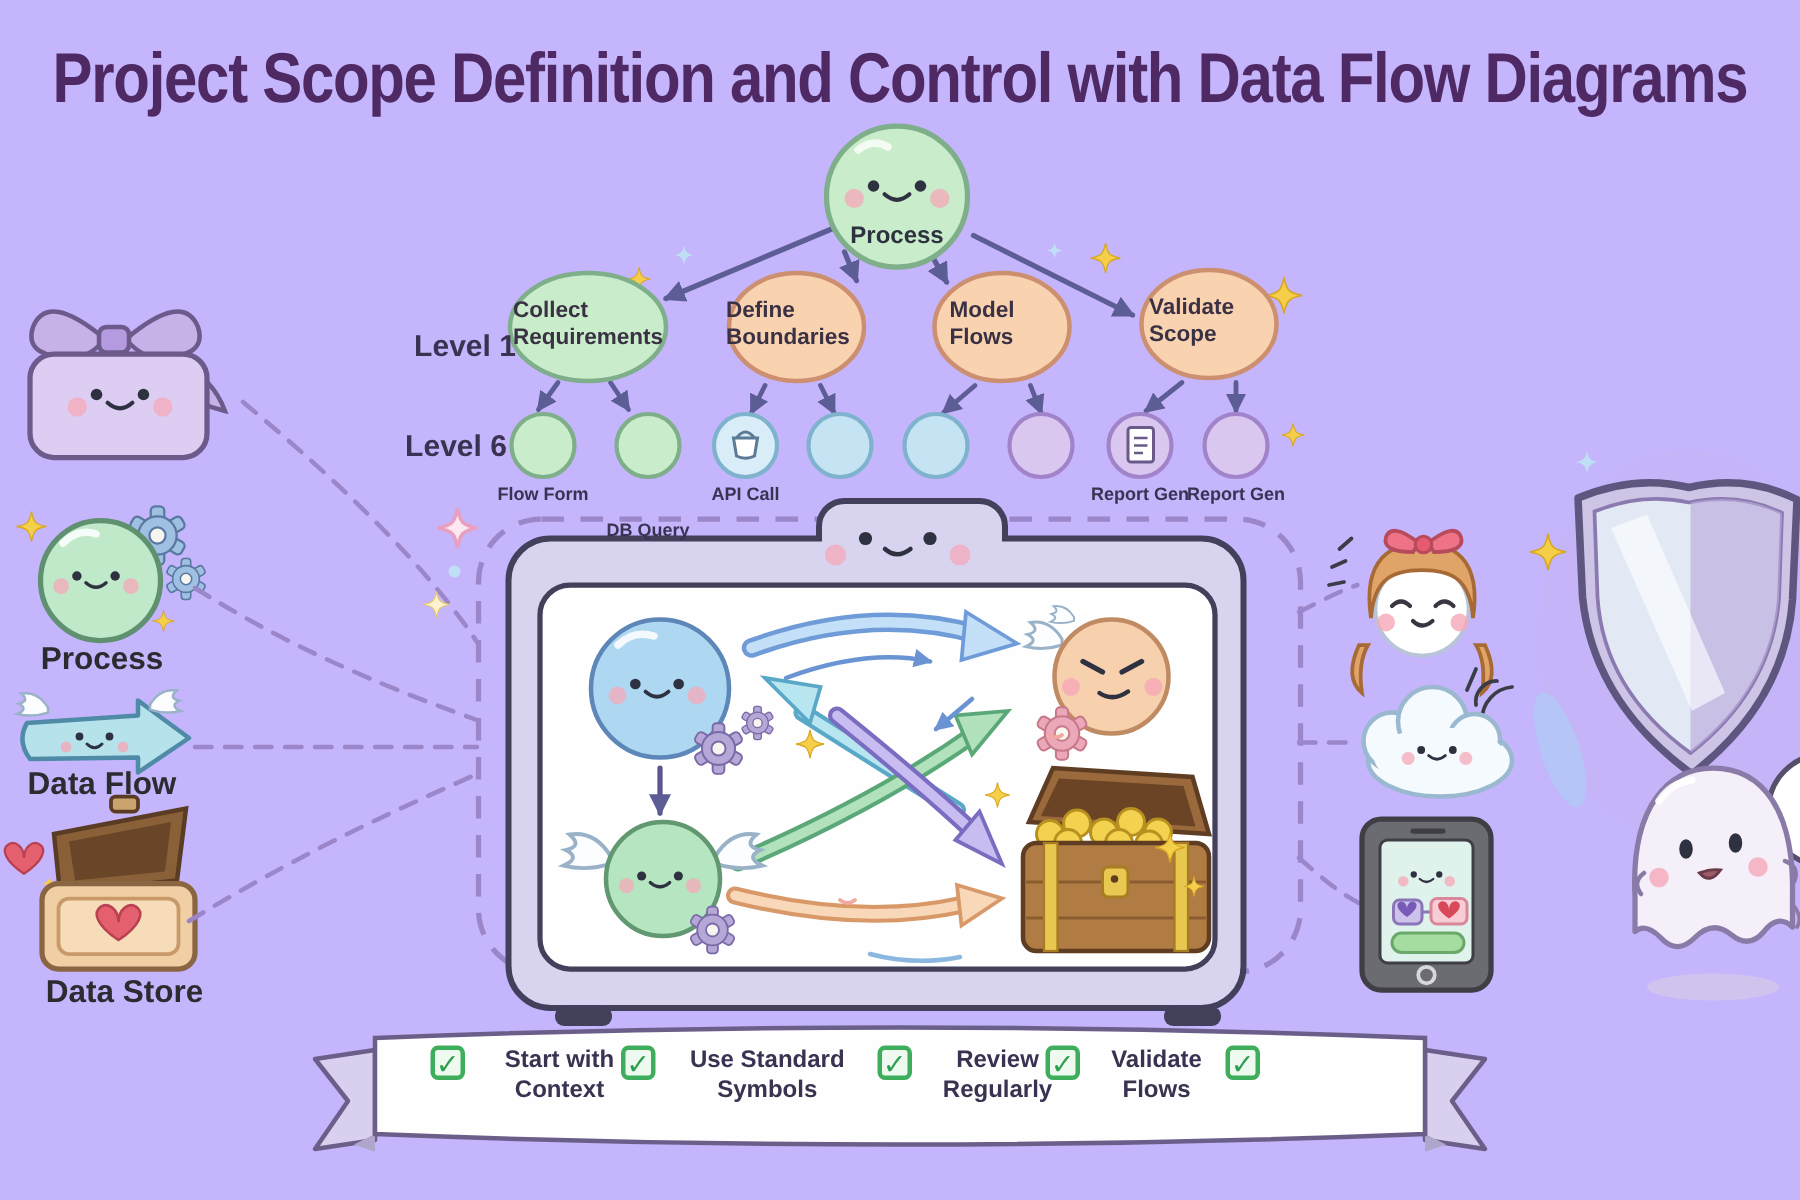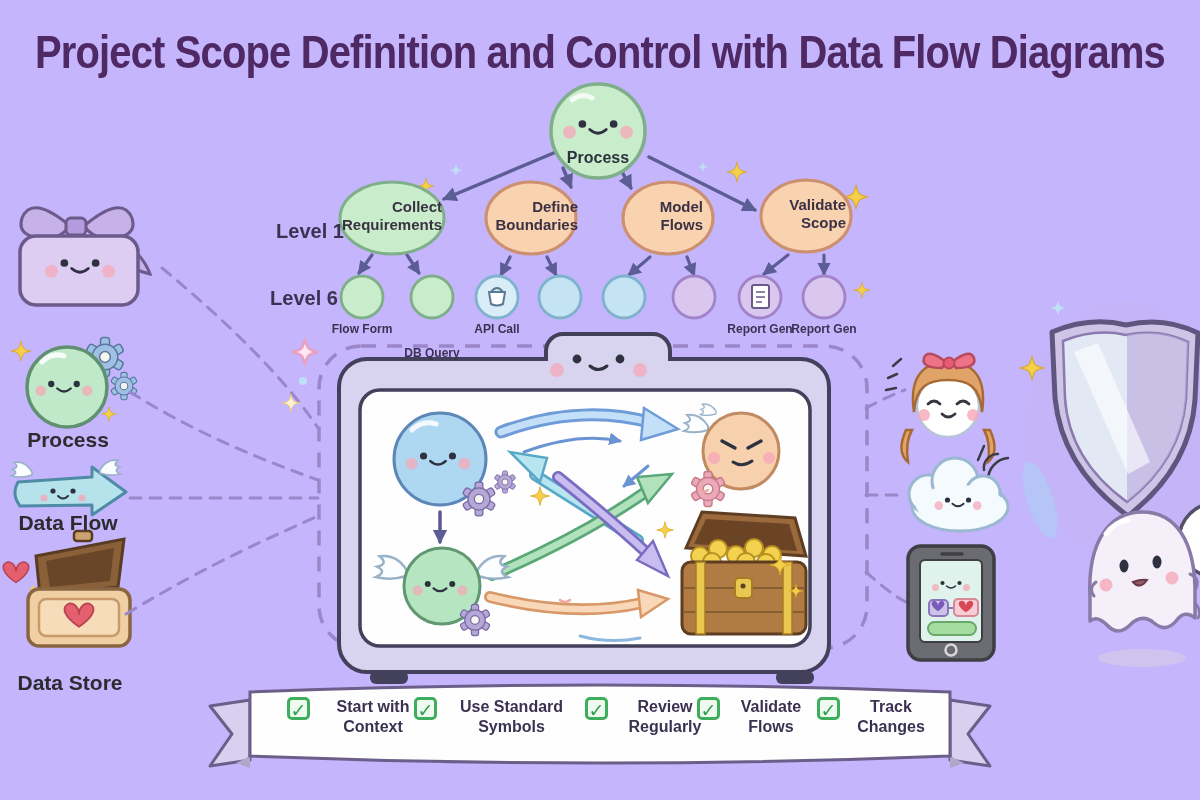--- a/index.html
+++ b/index.html
@@ -10,21 +10,21 @@
   }
   #canvas svg.art{position:absolute;left:0;top:0;}
   .abs{position:absolute;}
   .page-title{
     top:24px;left:50%;transform:translateX(-50%) scaleX(.85);
     white-space:nowrap;font-size:47px;font-weight:bold;color:#4e2963;
     letter-spacing:-1px;
   }
   .caption{font-size:20px;font-weight:bold;color:#3b3252;}
   .node-label{
-    text-align:right;font-weight:bold;color:#3a3144;
+    text-align:left;font-weight:bold;color:#3a3144;
     font-size:15px;line-height:1.2;
   }
   .ctx-label{width:90px;text-align:center;font-size:16px;font-weight:bold;color:#2e3140;}
   .l2-label{width:84px;text-align:center;font-size:12px;font-weight:bold;color:#3b3252;}
   .legend-label{width:136px;text-align:center;font-size:21px;font-weight:bold;color:#2c2c30;}
   .check-item{display:flex;gap:7px;align-items:flex-start;}
   .checkbox{
     width:23px;height:23px;border:3px solid #3fae5c;border-radius:5px;
     background:#eefaf0;color:#2f9e4f;font-family:"DejaVu Sans",sans-serif;
     font-size:19px;font-weight:bold;line-height:21px;text-align:center;box-sizing:border-box;
@@ -383,36 +383,35 @@
 <div class="abs node-label" style="left:766px;top:196px;width:80px;">Validate Scope</div>
 
 <div class="abs l2-label" style="left:320px;top:322px;">Flow Form</div>
 <div class="abs l2-label" style="left:390px;top:322px;margin-top:24px;">DB Query</div>
 <div class="abs l2-label" style="left:455px;top:322px;">API Call</div>
 <div class="abs l2-label" style="left:718px;top:322px;">Report Gen</div>
 <div class="abs l2-label" style="left:782px;top:322px;">Report Gen</div>
 
 <div class="abs legend-label" style="left:0px;top:428px;">Process</div>
 <div class="abs legend-label" style="left:0px;top:511px;">Data Flow</div>
-<div class="abs legend-label" style="left:2px;top:650px;margin-top:21px;">Data Store</div>
+<div class="abs legend-label" style="left:15px;top:650px;">Data Store</div>
 
 <div class="abs check-item" style="left:287px;top:697px;">
   <div class="checkbox">✓</div>
   <div class="check-label" style="width:112px;">Start with Context</div>
 </div>
 <div class="abs check-item" style="left:414px;top:697px;">
   <div class="checkbox">✓</div>
   <div class="check-label" style="width:135px;">Use Standard Symbols</div>
 </div>
 <div class="abs check-item" style="left:585px;top:697px;">
   <div class="checkbox">✓</div>
   <div class="check-label" style="width:100px;">Review Regularly</div>
 </div>
 <div class="abs check-item" style="left:697px;top:697px;">
   <div class="checkbox">✓</div>
   <div class="check-label" style="width:88px;">Validate Flows</div>
 </div>
 <div class="abs check-item" style="left:817px;top:697px;">
   <div class="checkbox">✓</div>
-  <div class="check-label" style="width:88px;">Track Changes</div>
 </div>
 
 </div>
 
 </body></html>

